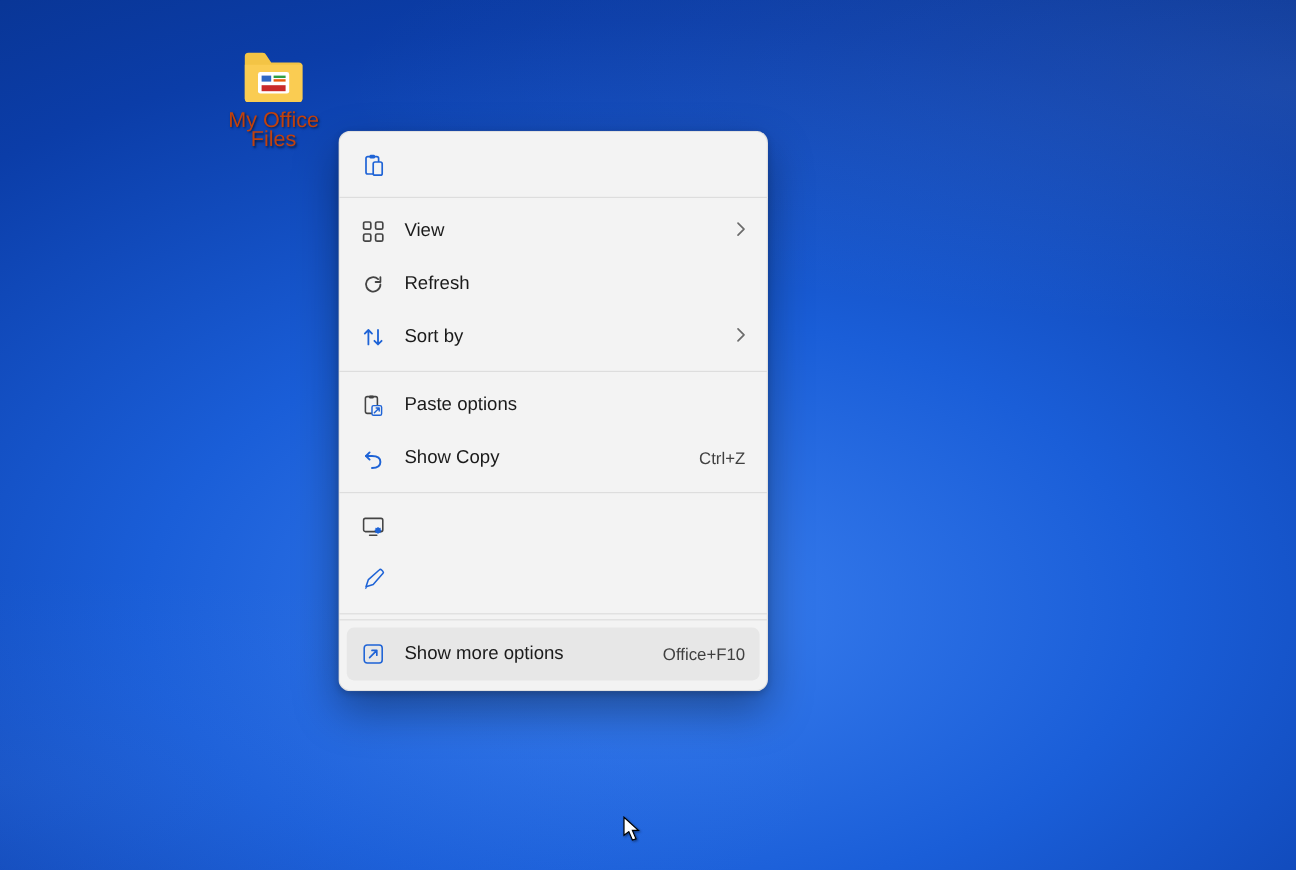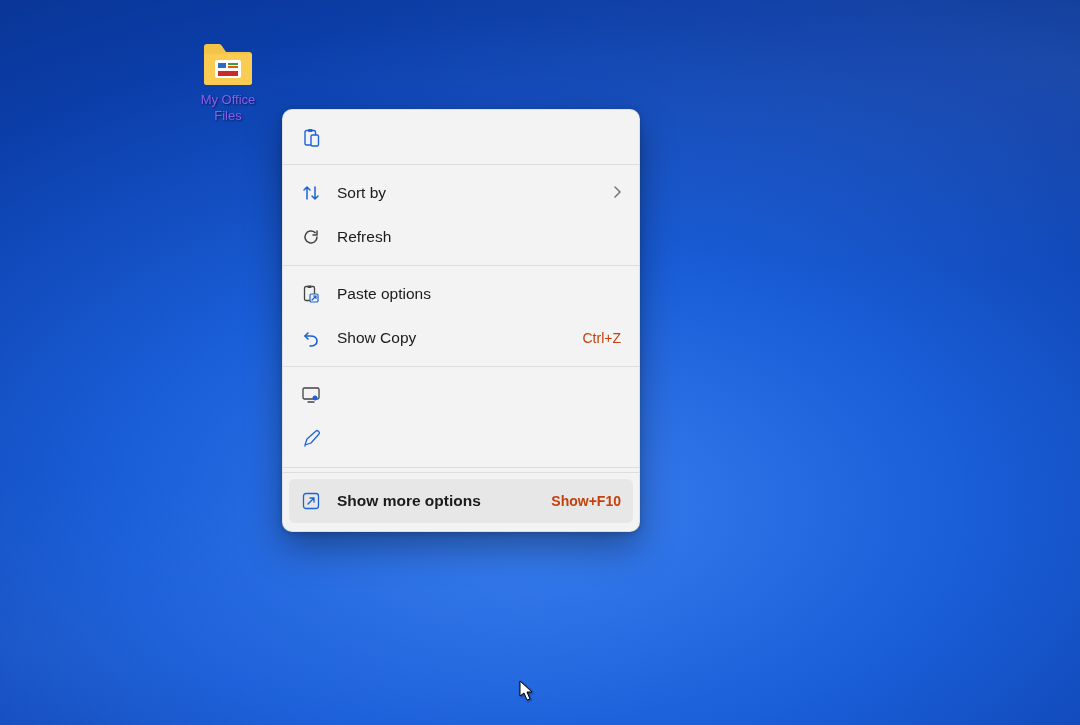--- a/index.html
+++ b/index.html
@@ -13,43 +13,43 @@
       content: ''; position: absolute; inset: 0;
       background:
         radial-gradient(ellipse 1600px 400px at 100% 10%, rgba(180,210,255,0.10) 0%, transparent 50%),
         radial-gradient(ellipse 1400px 350px at 0% 90%, rgba(120,170,255,0.08) 0%, transparent 50%);
       pointer-events: none;
     }
     
     .desktop-icon { position: absolute; left: 183px; top: 42px; width: 90px; text-align: center; cursor: default; }
     .folder-glyph { width: 52px; height: 44px; margin: 0 auto 6px; position: relative; }
     .folder-glyph svg { width: 100%; height: 100%; display: block; }
-    .desktop-icon-label { color: #8b5cf6; font-size: 13px; line-height: 16px; text-shadow: 1px 1px 2px rgba(0,0,0,0.6); white-space: pre-line; }
+    .desktop-icon-label { color: #c2410c; font-size: 18px; line-height: 16px; text-shadow: 1px 1px 2px rgba(0,0,0,0.6); white-space: pre-line; }
     
     .context-menu {
       position: absolute; left: 282px; top: 109px; width: 358px;
       background: #f3f3f3;
       border: 1px solid rgba(0,0,0,0.08);
       border-radius: 10px;
       box-shadow: 0 16px 36px rgba(0,0,0,0.35), 0 2px 6px rgba(0,0,0,0.18);
       padding: 6px;
       font-size: 15.5px; color: #1b1b1b;
     }
     .menu-section { padding: 2px 0; }
     .menu-divider { height: 1px; background: rgba(0,0,0,0.09); margin: 4px -6px; }
     .menu-row {
       display: flex; align-items: center;
       height: 44px; padding: 0 12px;
       border-radius: 6px;
     }
-    .menu-row:hover, .menu-row.hover { background: #e7e7e7; font-weight: bold; }
+    .menu-row:hover, .menu-row.hover { background: #e7e7e7; }
     .menu-icon { width: 20px; height: 20px; flex: 0 0 20px; margin-right: 16px; display: flex; align-items: center; justify-content: center; }
     .menu-icon svg { width: 18px; height: 18px; overflow: visible; }
     .menu-label { flex: 1 1 auto; }
-    .menu-accel { color: #c2410c; font-size: 14px; margin-left: 10px; }
+    .menu-accel { color: #404040; font-size: 14px; margin-left: 10px; }
     .chevron { color: #6b6b6b; }
     .chevron svg { width: 7px; height: 12px; }
     .icon-row-only { justify-content: flex-start; }
     
     .cursor { position: absolute; left: 519px; top: 680px; pointer-events: none; }
     .cursor svg { width: 16px; height: 22px; filter: drop-shadow(1px 1px 1px rgba(0,0,0,0.45)); }
   </style>
 </head>
 <body>
 
@@ -77,43 +77,57 @@
           <rect x="3" y="1.5" width="10.5" height="14.5" rx="1.5" fill="none" stroke="#1e63d6" stroke-width="1.4"></rect>
           <rect x="6" y="0" width="4.5" height="3" rx="1" fill="#1e63d6"></rect>
           <rect x="9" y="6" width="7.5" height="11" rx="1.5" fill="#f3f3f3" stroke="#1e63d6" stroke-width="1.4"></rect>
         </svg>
     </span>
   </div>
 
   <div class="menu-divider"></div>
 
   <div class="menu-section">
+    <div class="menu-row">
+      <span class="menu-icon">
+        <svg viewBox="0 0 18 18">
+            <rect x="1" y="1" width="6" height="6" rx="1.3" fill="none" stroke="#444" stroke-width="1.4"></rect>
+            <rect x="11" y="1" width="6" height="6" rx="1.3" fill="none" stroke="#444" stroke-width="1.4"></rect>
+            <rect x="1" y="11" width="6" height="6" rx="1.3" fill="none" stroke="#444" stroke-width="1.4"></rect>
+            <rect x="11" y="11" width="6" height="6" rx="1.3" fill="none" stroke="#444" stroke-width="1.4"></rect>
+          </svg>
+      </span>
+      <span class="menu-label">View</span>
+      <span class="chevron"><svg viewBox="0 0 7 12">
+            <path d="M1 1 L6 6 L1 11" fill="none" stroke="#6b6b6b" stroke-width="1.4" stroke-linecap="round" stroke-linejoin="round"></path>
+          </svg></span>
+    </div>
+
+    <div class="menu-row">
+      <span class="menu-icon">
+        <svg viewBox="0 0 18 18">
+            <path d="M15 9 A6 6 0 1 1 13.1 4.6" fill="none" stroke="#444" stroke-width="1.5" stroke-linecap="round"></path>
+            <path d="M15 3 L15 7 L11 7" fill="none" stroke="#444" stroke-width="1.5" stroke-linecap="round" stroke-linejoin="round"></path>
+          </svg>
+      </span>
+      <span class="menu-label">Refresh</span>
+    </div>
 
     <div class="menu-row">
       <span class="menu-icon">
         <svg viewBox="0 0 18 18">
             <path d="M5 15 L5 3 M2 6 L5 3 L8 6" fill="none" stroke="#1e63d6" stroke-width="1.5" stroke-linecap="round" stroke-linejoin="round"></path>
             <path d="M13 3 L13 15 M10 12 L13 15 L16 12" fill="none" stroke="#1e63d6" stroke-width="1.5" stroke-linecap="round" stroke-linejoin="round"></path>
           </svg>
       </span>
       <span class="menu-label">Sort by</span>
       <span class="chevron"><svg viewBox="0 0 7 12">
             <path d="M1 1 L6 6 L1 11" fill="none" stroke="#6b6b6b" stroke-width="1.4" stroke-linecap="round" stroke-linejoin="round"></path>
           </svg></span>
     </div>
-
-    <div class="menu-row">
-      <span class="menu-icon">
-        <svg viewBox="0 0 18 18">
-            <path d="M15 9 A6 6 0 1 1 13.1 4.6" fill="none" stroke="#444" stroke-width="1.5" stroke-linecap="round"></path>
-            <path d="M15 3 L15 7 L11 7" fill="none" stroke="#444" stroke-width="1.5" stroke-linecap="round" stroke-linejoin="round"></path>
-          </svg>
-      </span>
-      <span class="menu-label">Refresh</span>
-    </div>
   </div>
 
   <div class="menu-divider"></div>
 
   <div class="menu-section">
     <div class="menu-row">
       <span class="menu-icon">
         <svg viewBox="0 0 18 18">
             <rect x="2.5" y="1.5" width="10" height="14" rx="1.5" fill="none" stroke="#444" stroke-width="1.3"></rect>
             <rect x="5.5" y="0.5" width="4" height="2.5" rx="1" fill="#444"></rect>
@@ -168,21 +182,21 @@
 
   <div class="menu-section">
     <div class="menu-row hover">
       <span class="menu-icon">
         <svg viewBox="0 0 18 18">
             <rect x="1.5" y="1.5" width="15" height="15" rx="2.5" fill="none" stroke="#1e63d6" stroke-width="1.3"></rect>
             <path d="M6 12 L12 6 M12 6 L12 10 M12 6 L8 6" fill="none" stroke="#1e63d6" stroke-width="1.4" stroke-linecap="round" stroke-linejoin="round"></path>
           </svg>
       </span>
       <span class="menu-label">Show more options</span>
-      <span class="menu-accel">Show+F10</span>
+      <span class="menu-accel">Office+F10</span>
     </div>
   </div>
 </div>
 
 <div class="cursor">
   <svg viewBox="0 0 16 22">
       <path d="M1 1 L1 16 L5 13 L8 20 L11 19 L8 12 L13 12 Z" fill="#fff" stroke="#000" stroke-width="1"></path>
     </svg>
 </div>
 

